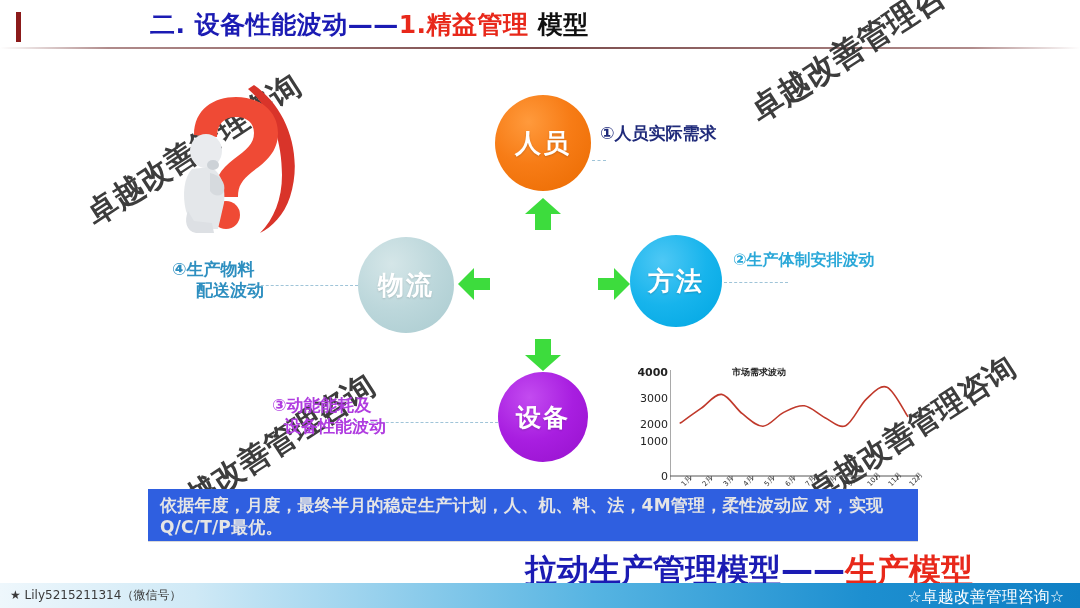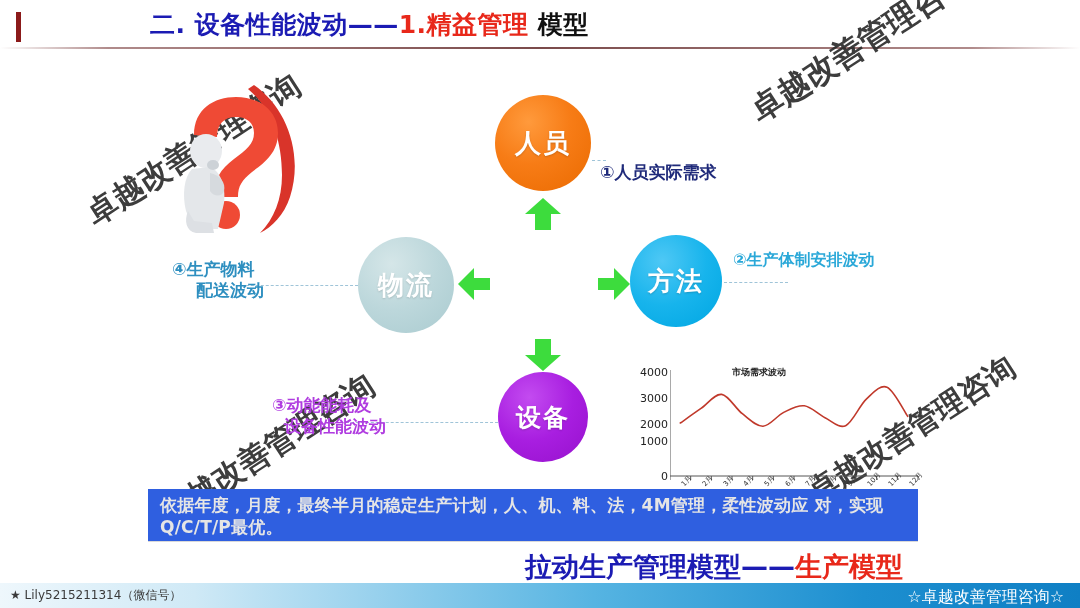--- a/index.html
+++ b/index.html
@@ -77,21 +77,21 @@
   .node-equipment{
     left:498px;top:372px;width:90px;height:90px;font-size:25px;
     background:radial-gradient(circle at 35% 28%, #c34bf0 0%, #a81ee0 50%, #9611cc 100%);
   }
 
   
   .arr{position:absolute;}
 
   
   .anno{position:absolute;font-weight:bold;white-space:nowrap;line-height:1.22;}
-  .anno-1{left:600px;top:123px;font-size:17px;color:#1f2a7a;margin-top:39px;}
+  .anno-1{left:600px;top:123px;font-size:17px;color:#1f2a7a;}
   .anno-1 .l2{padding-left:18px;display:block;}
   .anno-2{left:733px;top:250px;font-size:16px;color:#2aa8d8;}
   .anno-3{left:272px;top:395px;font-size:17px;color:#b03ce0;}
   .anno-3 .l2{padding-left:12px;display:block;}
   .anno-4{left:172px;top:259px;font-size:17px;color:#2e8fc0;}
   .anno-4 .l2{padding-left:24px;display:block;}
 
   .dashline{position:absolute;height:0;border-top:1px dashed #9fc4d8;}
 
   
@@ -119,21 +119,21 @@
   }
   .callout-text{
     position:absolute;left:12px;top:5px;width:748px;
     color:#e5e5e5;font-size:17px;font-weight:bold;line-height:1.32;
     letter-spacing:.2px;
   }
 
   
   .bottom-cap{
     position:absolute;left:525px;top:549px;
-    font-size:27px;font-weight:bold;white-space:nowrap;
+    font-size:32px;font-weight:bold;white-space:nowrap;
   }
 
   
   .footer{
     position:absolute;left:0;top:583px;width:1080px;height:25px;
     background:linear-gradient(to right,#eef7fc 0%,#cfe9f6 18%,#56b4e2 55%,#1d8fd0 80%,#0f7fc4 100%);
   }
   .footer-left{
     position:absolute;left:10px;top:4px;font-size:12px;color:#3a3a3a;
     white-space:nowrap;
@@ -212,21 +212,21 @@
     <span class="l2">设备性能波动</span>
   </div>
   <div class="anno anno-4">
     <span>④生产物料</span>
     <span class="l2">配送波动</span>
   </div>
 
   <div class="chartbox">
     <div class="chart-title">市场需求波动</div>
     <div class="yaxis-wrap">
-      <div class="ylab" style="top:0px;">4000</div>
+      <div class="ylab" style="top:0px;font-weight:bold;">4000</div>
       <div class="ylab" style="top:26px;">3000</div>
       <div class="ylab" style="top:52px;">2000</div>
       <div class="ylab" style="top:69px;">1000</div>
       <div class="ylab" style="top:104px;">0</div>
     </div>
     <svg id="chart-svg" style="position:absolute;left:42px;top:12px;width:250px;height:112px;" viewBox="0 0 250 112" preserveAspectRatio="none">
       <line x1="0" y1="0" x2="0" y2="106" stroke="#555" stroke-width="1"></line>
       <line x1="0" y1="106" x2="248" y2="106" stroke="#555" stroke-width="1"></line>
       <g id="chart-xticks" stroke="#555" stroke-width="1">
           <line x1="0" y1="106" x2="0" y2="110"></line>

